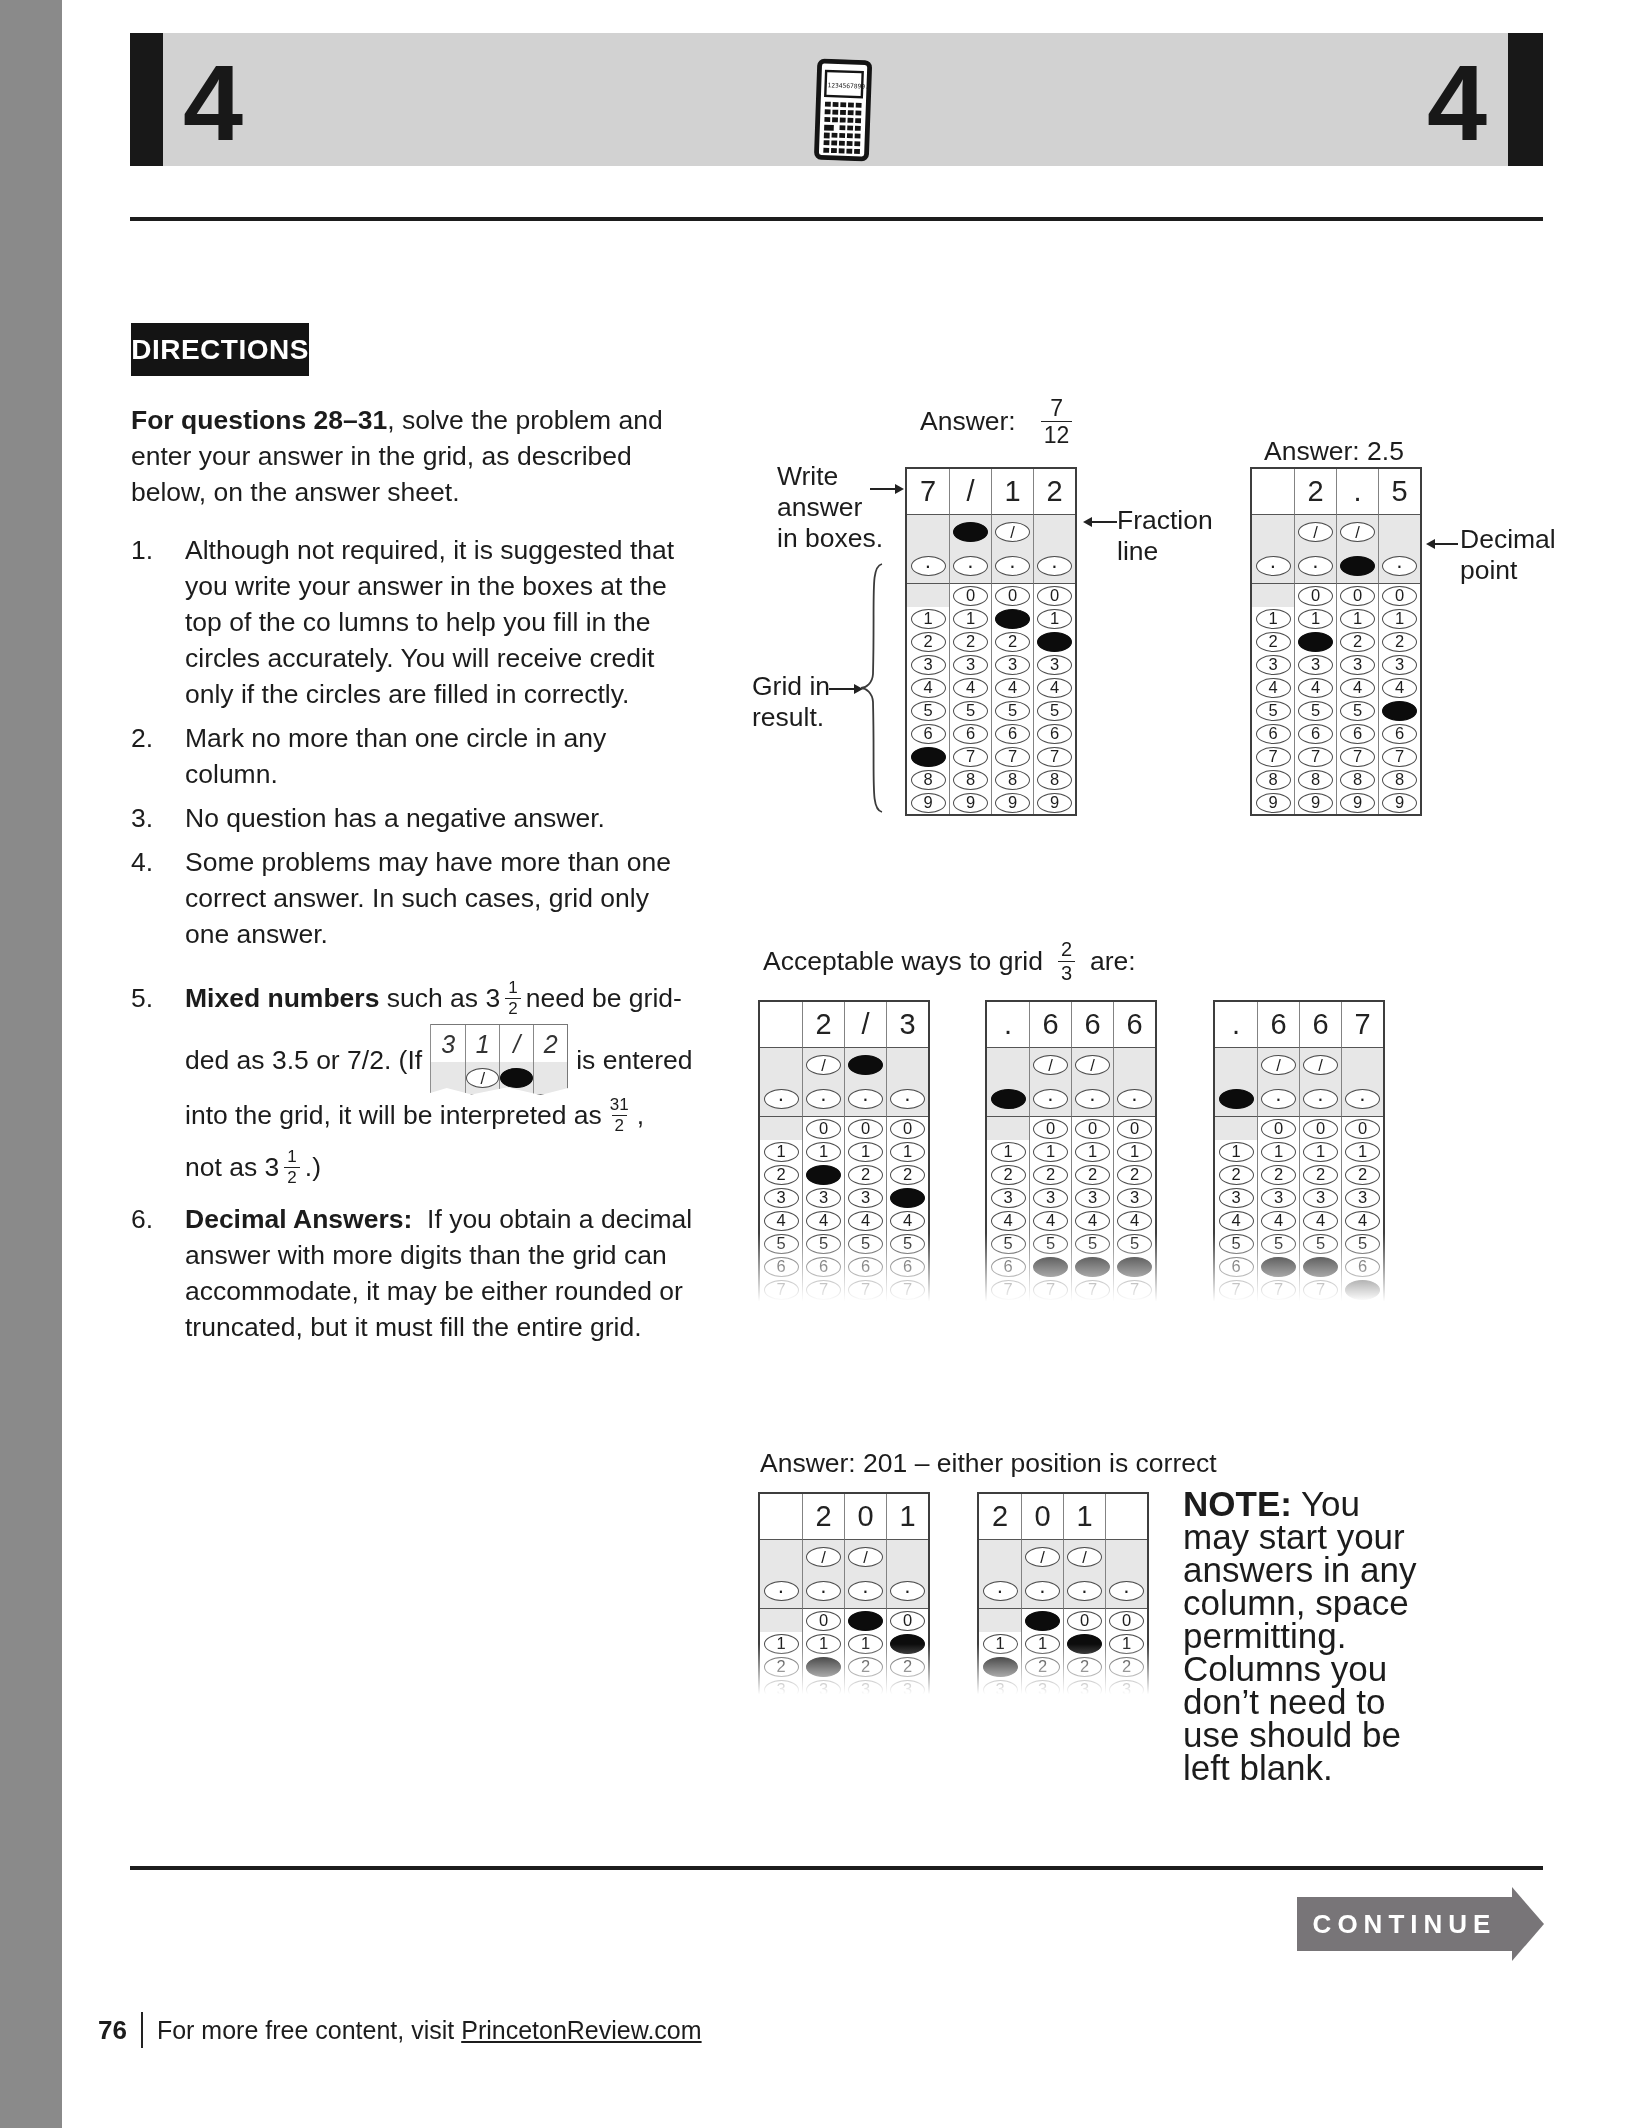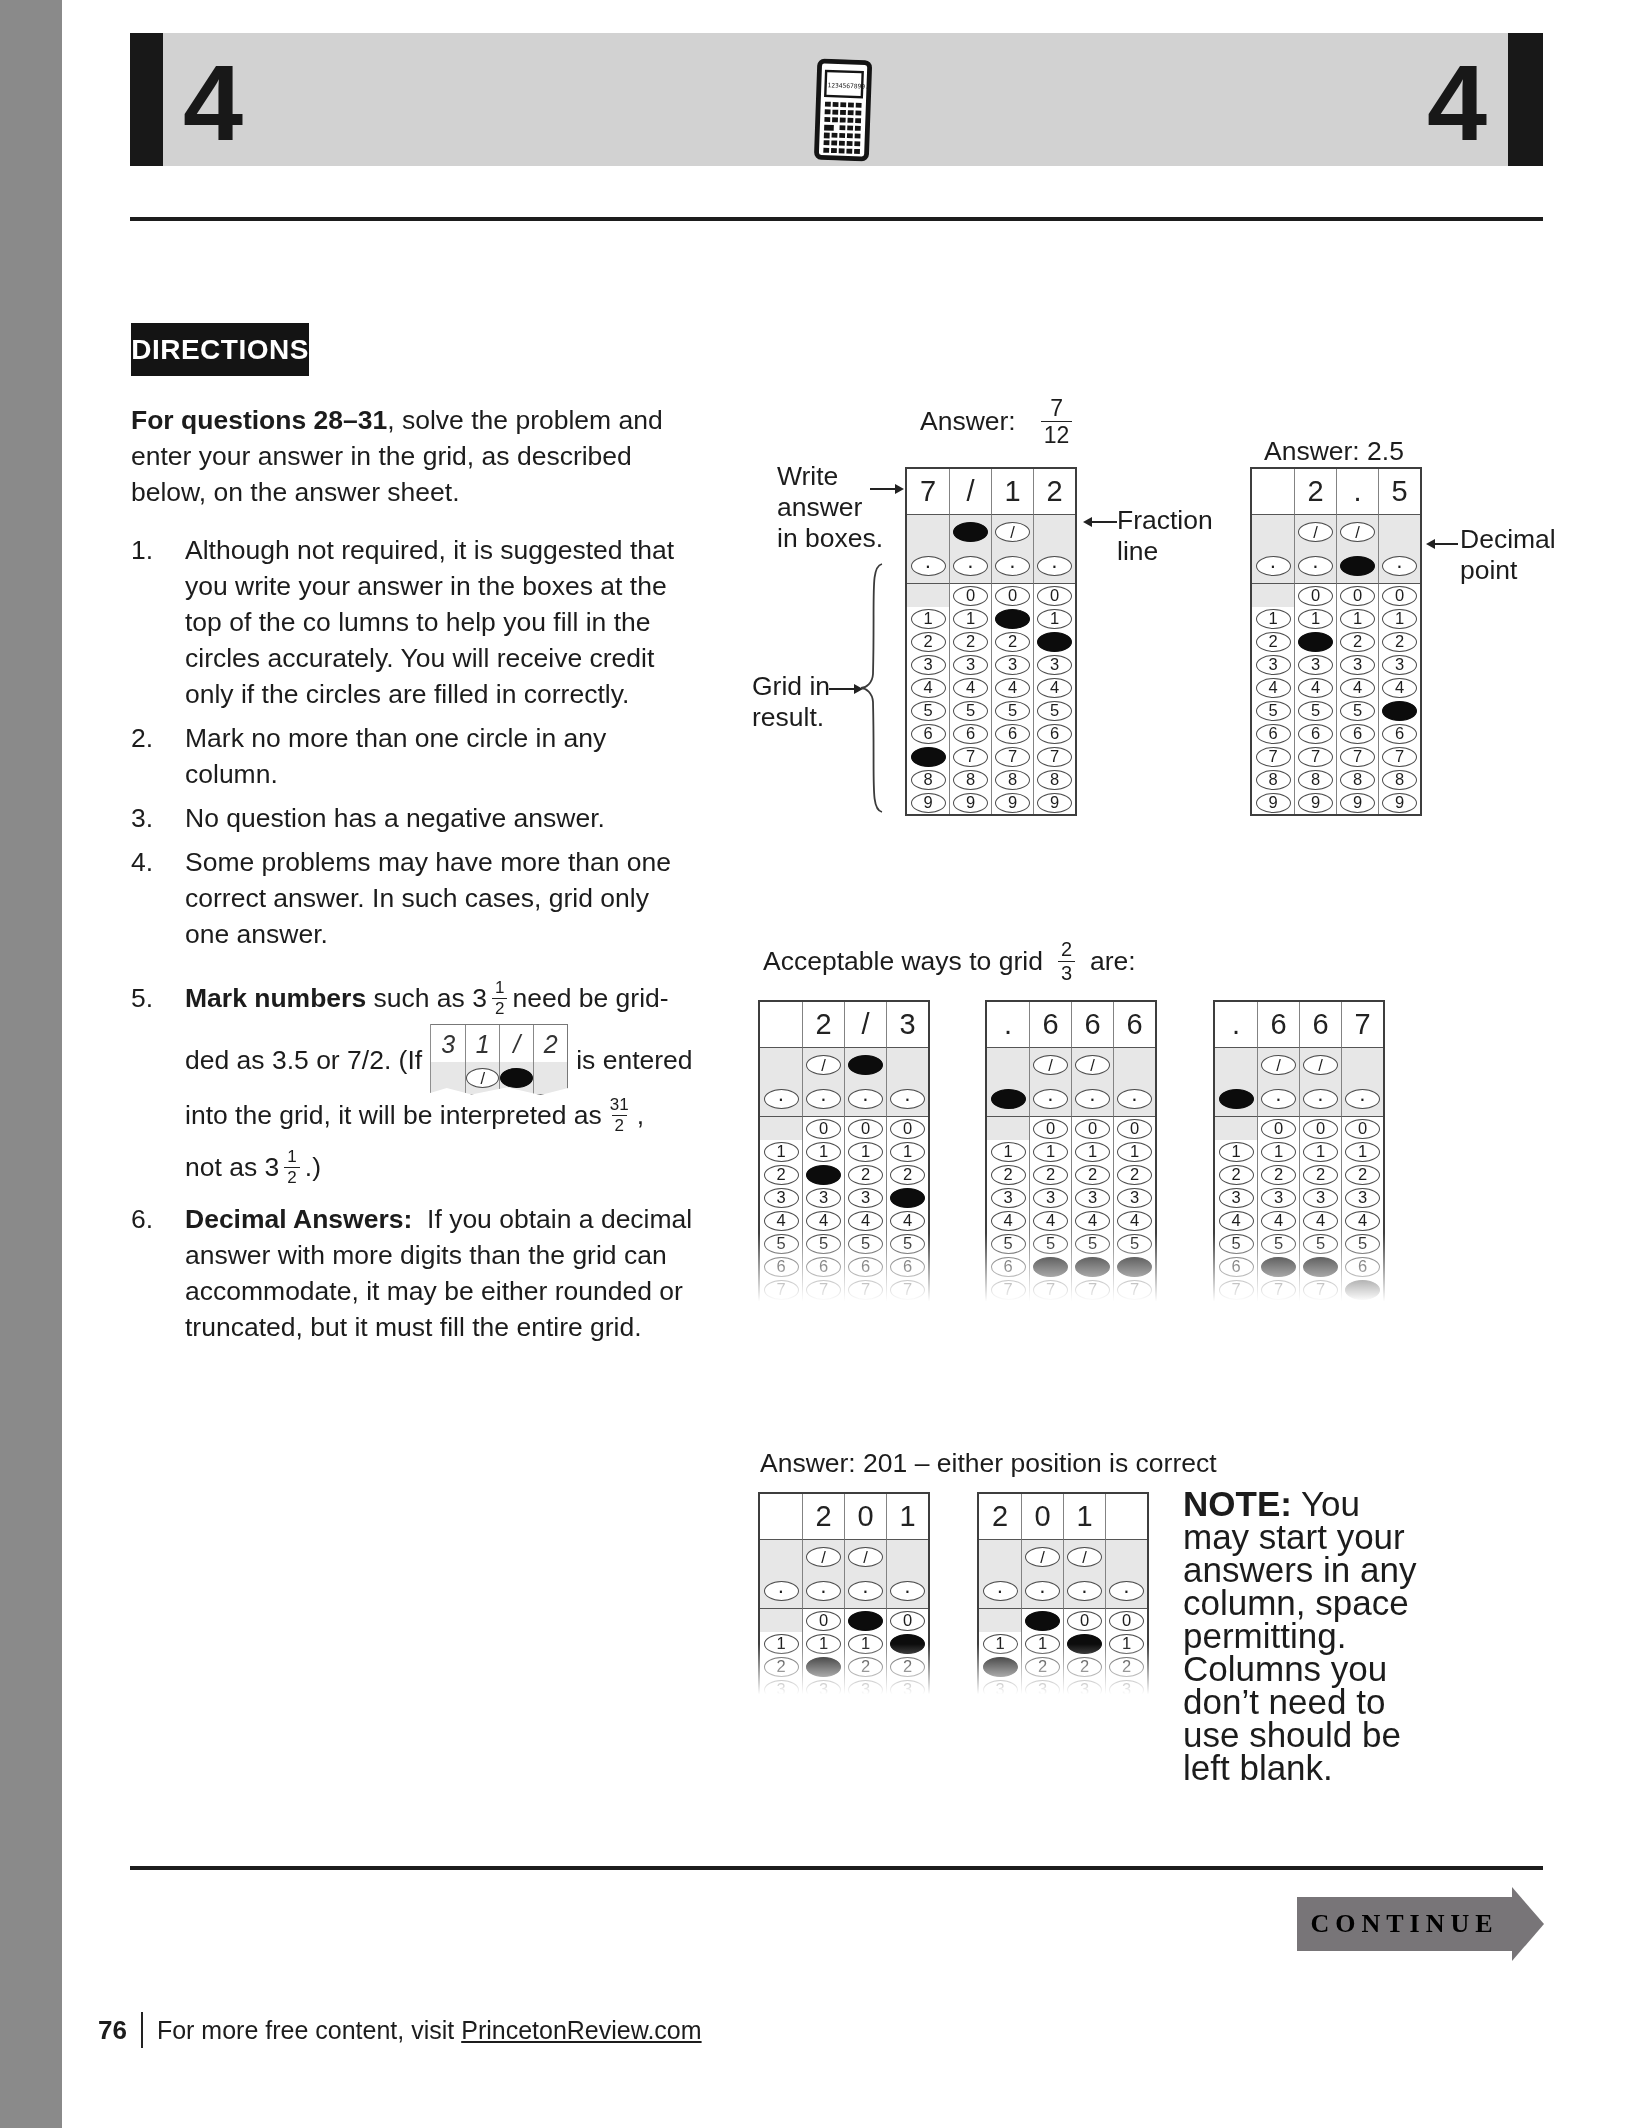--- a/index.html
+++ b/index.html
@@ -62,22 +62,22 @@
 
   
   .callout{position:absolute;font-size:26.5px;line-height:31px;}
   .ans-row{position:absolute;display:flex;align-items:center;gap:20px;font-size:26.5px;}
   .arrow{position:absolute;}
 
   
   .note{position:absolute;left:1183px;top:1487px;width:252px;font-size:35px;line-height:33px;}
 
   
-  .cont-shaft{position:absolute;left:1297px;top:1897px;width:215px;height:54px;background:#787578;color:#000000;
-              font-weight:700;font-size:26px;letter-spacing:6px;display:flex;align-items:center;justify-content:center;font-family:Liberation Serif, serif;}
+  .cont-shaft{position:absolute;left:1297px;top:1897px;width:215px;height:54px;background:#787578;color:#ffffff;
+              font-weight:700;font-size:26px;letter-spacing:6px;display:flex;align-items:center;justify-content:center;}
   .cont-head{position:absolute;left:1512px;top:1887px;width:0;height:0;
              border-top:37px solid transparent;border-bottom:37px solid transparent;border-left:32px solid #787578;}
 
   
   .footer{position:absolute;left:98px;top:2012px;display:flex;align-items:center;gap:14px;font-size:25px;}
   .footer .pg{font-weight:700;font-size:26px;}
   .footer .div{width:2px;height:36px;background:#222;}
   .footer a{color:#1c1c1c;text-decoration:underline;}
 </style>
 </head>
@@ -156,21 +156,21 @@
       <span class="num">3.</span>
       <span class="txt">No question has a negative answer.</span>
     </div>
     <div class="ditem mb-lg">
       <span class="num">4.</span>
       <span class="txt">Some problems may have more than one correct answer. In such cases, grid only one answer.</span>
     </div>
     <div>
       <div class="i5line">
         <span class="num" style="width:54px;flex:none">5.</span>
-        <span class="b">Mark numbers</span>&nbsp;<span>such as 3</span>
+        <span class="b">Mixed numbers</span>&nbsp;<span>such as 3</span>
         <span class="frac">
             <span class="fn">1</span>
             <span class="fd">2</span>
           </span>
         <span>need be grid-</span>
       </div>
       <div class="i5line ind" style="margin-top:6px">
         <span>ded as 3.5 or 7/2.  (If</span>
         <span class="minigrid" id="minigrid">
             <span class="mg-head">3</span>

